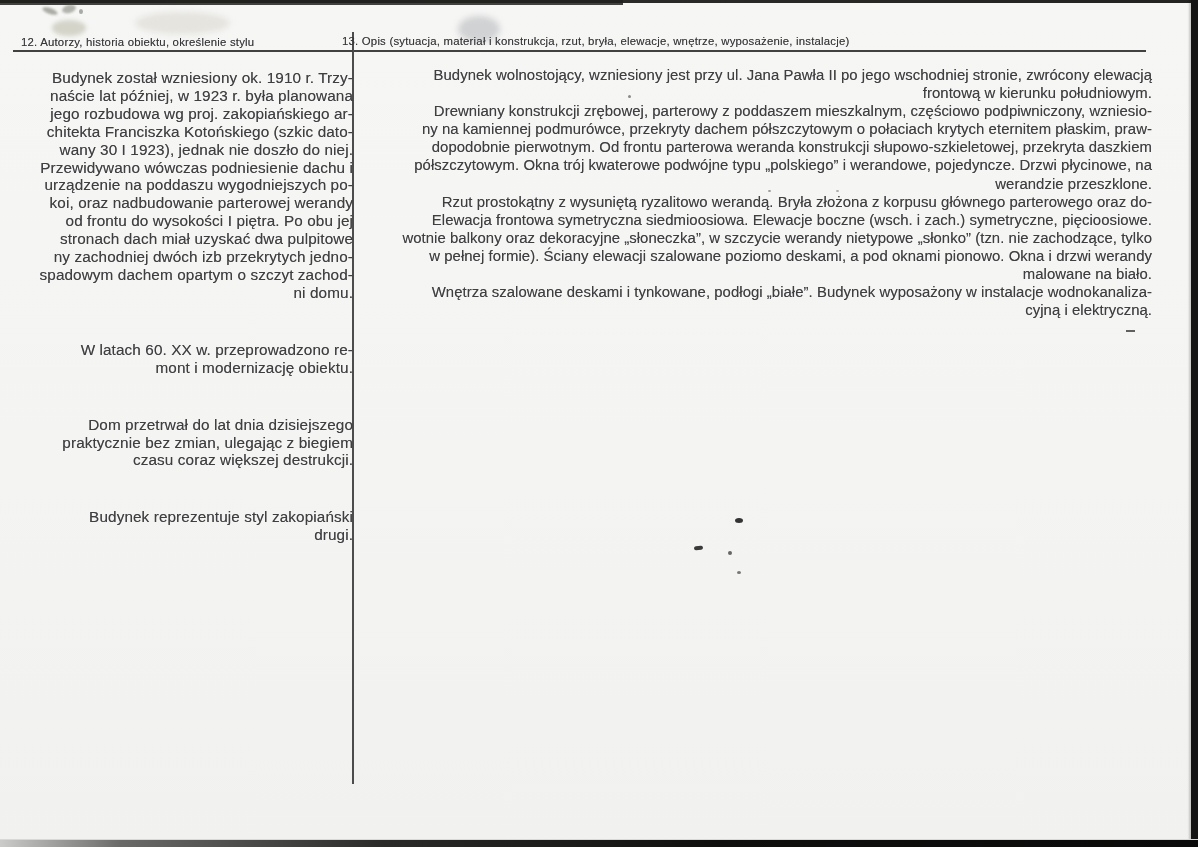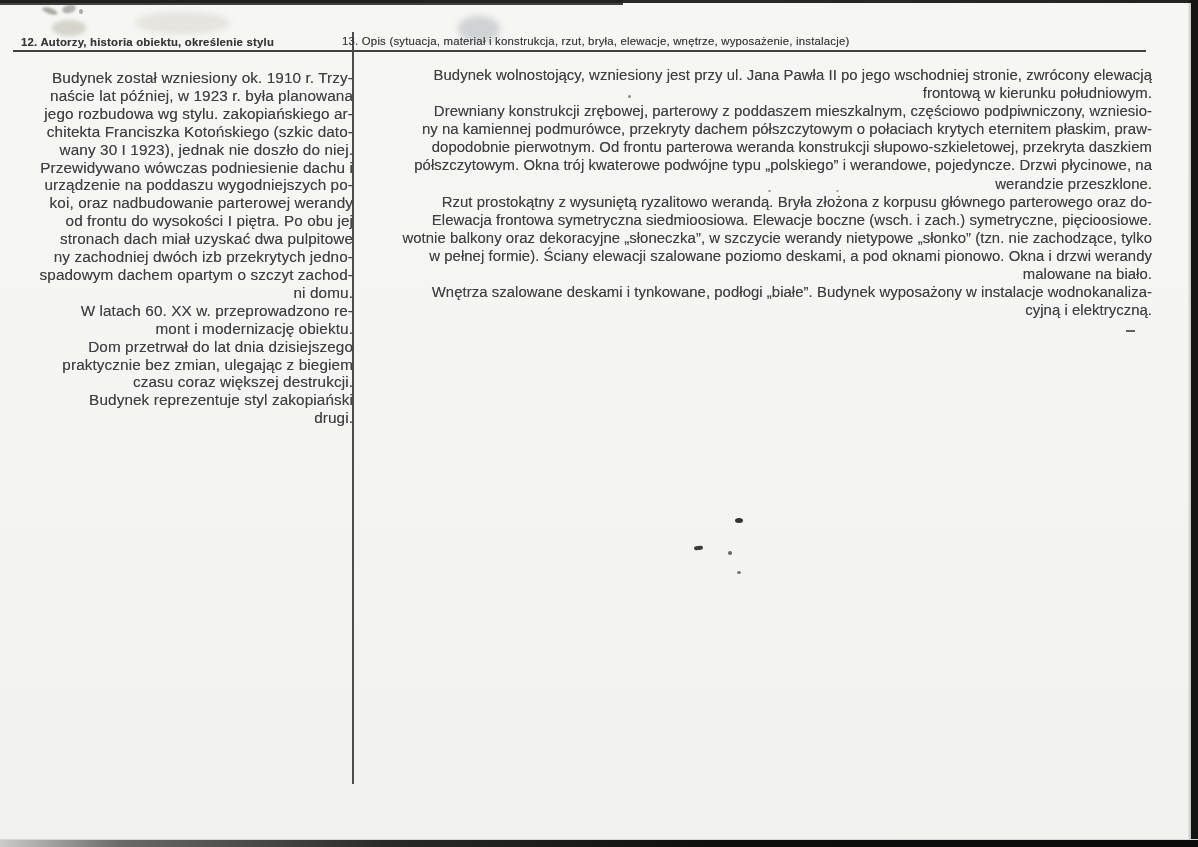--- a/index.html
+++ b/index.html
@@ -22,29 +22,29 @@
     background:linear-gradient(to right,rgba(90,90,88,.25),#6a6a68 10%,#2a2a28 32%,#0f0f0e 60%,#0a0a0a);}
   .edge.bottom-paper{left:0;bottom:7px;width:100%;height:1px;background:#d8d8d4;}
   
   .col-divider{position:absolute;left:352px;top:32px;width:2px;height:752px;background:#4c4c4c;}
   .hdr-rule{position:absolute;height:2px;background:#414141;}
   .hdr-rule.l{left:13px;top:50px;width:340px;}
   .hdr-rule.r{left:354px;top:50px;width:792px;}
   
   .hdr{position:absolute;font-size:11.4px;letter-spacing:.2px;color:#38383b;white-space:nowrap;
        text-shadow:0 0 .5px rgba(56,56,59,.5);}
-  .hdr.l{left:21px;top:36px;font-weight:bold;}
+  .hdr.l{left:21px;top:36px;}
   .hdr.r{left:342px;top:35px;}
   
   .body-text{position:absolute;white-space:nowrap;
        text-shadow:0 0 .55px rgba(63,63,66,.55);text-align:right;}
   .body-text.left-text{left:21px;top:69px;width:332px;font-size:15.3px;line-height:17.9px;letter-spacing:.1px;}
   .body-text.right-text{left:362px;top:66px;width:790px;font-size:14.9px;line-height:18.1px;letter-spacing:.05px;}
   .line{white-space:nowrap;}
-  .left-text .line.indent{padding-left:32px;}
+  .left-text .line.indent{padding-left:32px;margin-top:39px;}
   .right-text .line.indent{padding-left:28px;}
   
   .smudge{position:absolute;border-radius:50%;pointer-events:none;}
   .sc1{left:42px;top:8px;width:16px;height:6px;background:rgba(100,100,90,.5);filter:blur(1px);transform:rotate(20deg);}
   .sc2{left:62px;top:5px;width:14px;height:8px;background:rgba(90,95,85,.45);filter:blur(1px);transform:rotate(-15deg);}
   .sc3{left:79px;top:9px;width:4px;height:5px;background:rgba(90,95,85,.5);filter:blur(.5px);}
   .st1{left:52px;top:20px;width:34px;height:16px;background:rgba(150,150,120,.35);filter:blur(2px);}
   .st2{left:135px;top:12px;width:95px;height:22px;background:rgba(170,165,140,.22);filter:blur(3px);}
   .st3{left:458px;top:16px;width:42px;height:26px;background:rgba(130,135,140,.32);filter:blur(3px);}
   .speck{position:absolute;pointer-events:none;}
@@ -84,21 +84,21 @@
   <div class="speck d8"></div>
 
   <div class="col-divider"></div>
   <div class="hdr-rule l"></div>
   <div class="hdr-rule r"></div>
 
   <div class="hdr l">12. Autorzy, historia obiektu, określenie stylu</div>
   <div class="body-text left-text">
       <div class="line">Budynek został wzniesiony ok. 1910 r. Trzy-</div>
       <div class="line">naście lat później, w 1923 r. była planowana</div>
-      <div class="line">jego rozbudowa wg stylu. zakopiańskiego ar-</div>
+      <div class="line">jego rozbudowa wg proj. zakopiańskiego ar-</div>
       <div class="line">chitekta Franciszka Kotońskiego (szkic dato-</div>
       <div class="line">wany 30 I 1923), jednak nie doszło do niej.</div>
       <div class="line">Przewidywano wówczas podniesienie dachu i</div>
       <div class="line">urządzenie na poddaszu wygodniejszych po-</div>
       <div class="line">koi, oraz nadbudowanie parterowej werandy</div>
       <div class="line">od frontu do wysokości I piętra. Po obu jej</div>
       <div class="line">stronach dach miał uzyskać dwa pulpitowe</div>
       <div class="line">ny zachodniej dwóch izb przekrytych jedno-</div>
       <div class="line">spadowym dachem opartym o szczyt zachod-</div>
       <div class="line">ni domu.</div>

